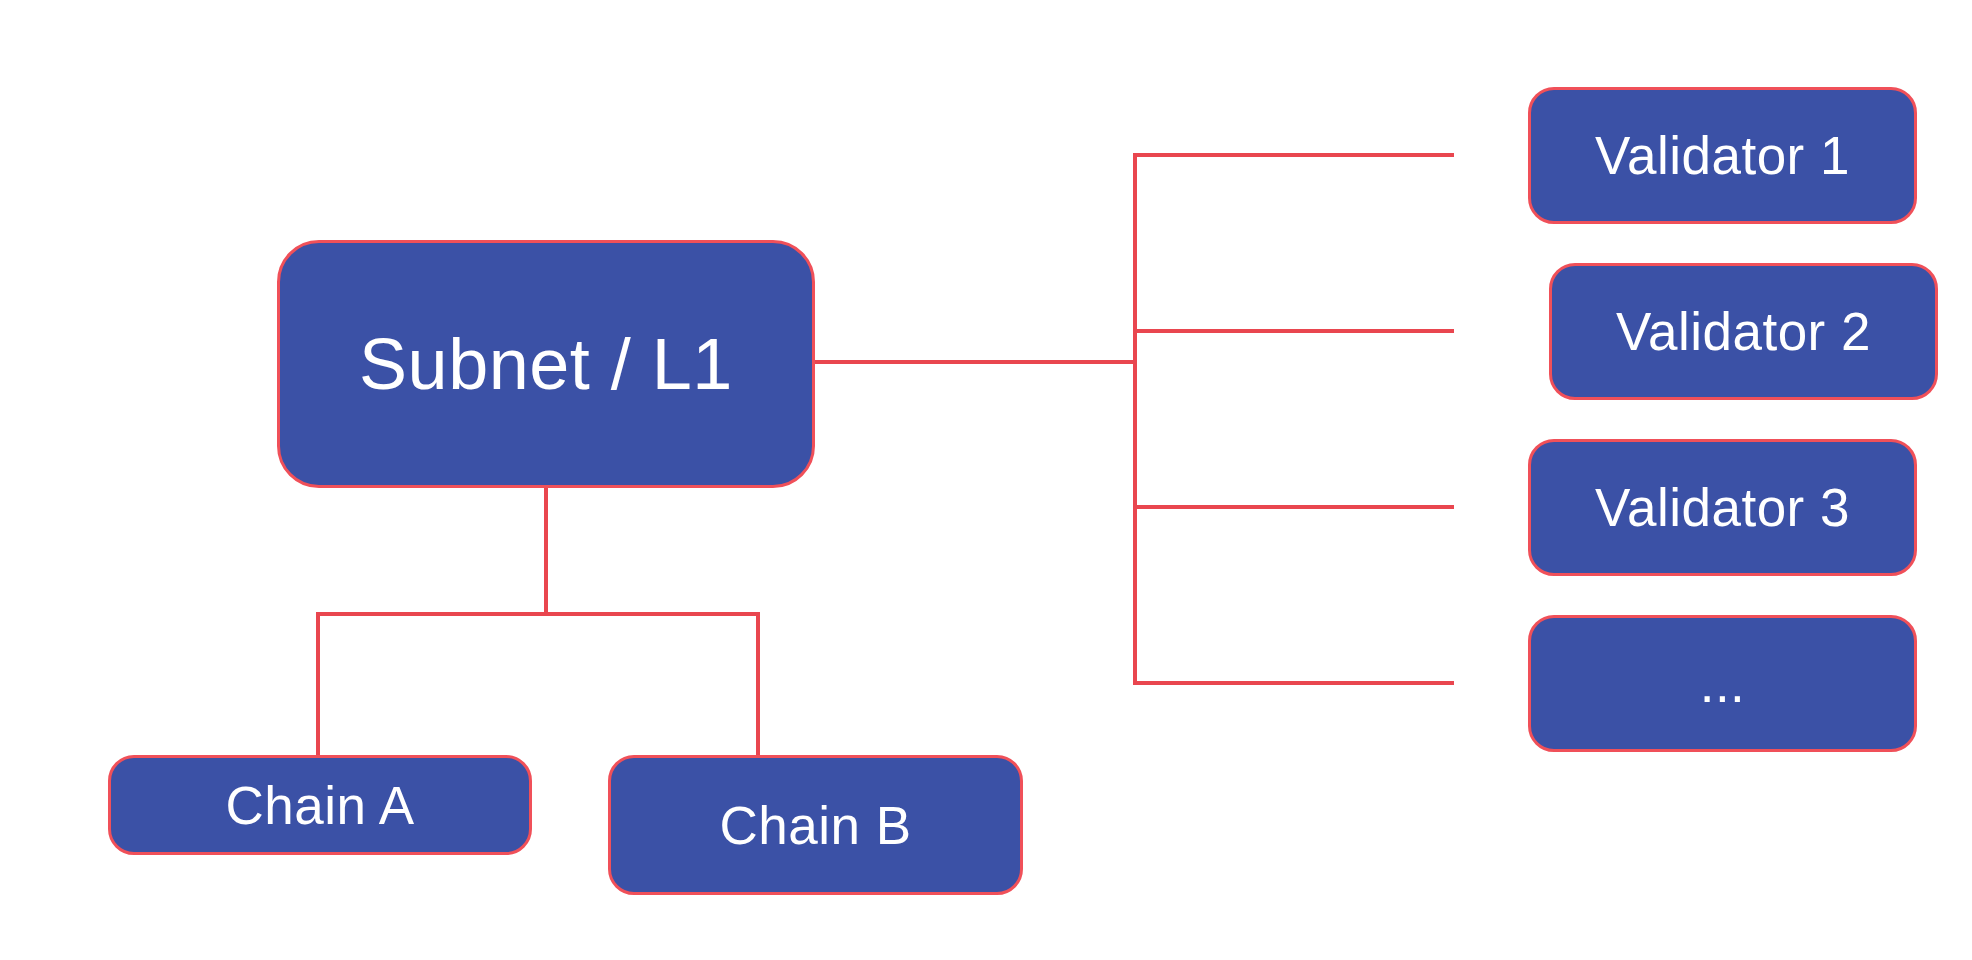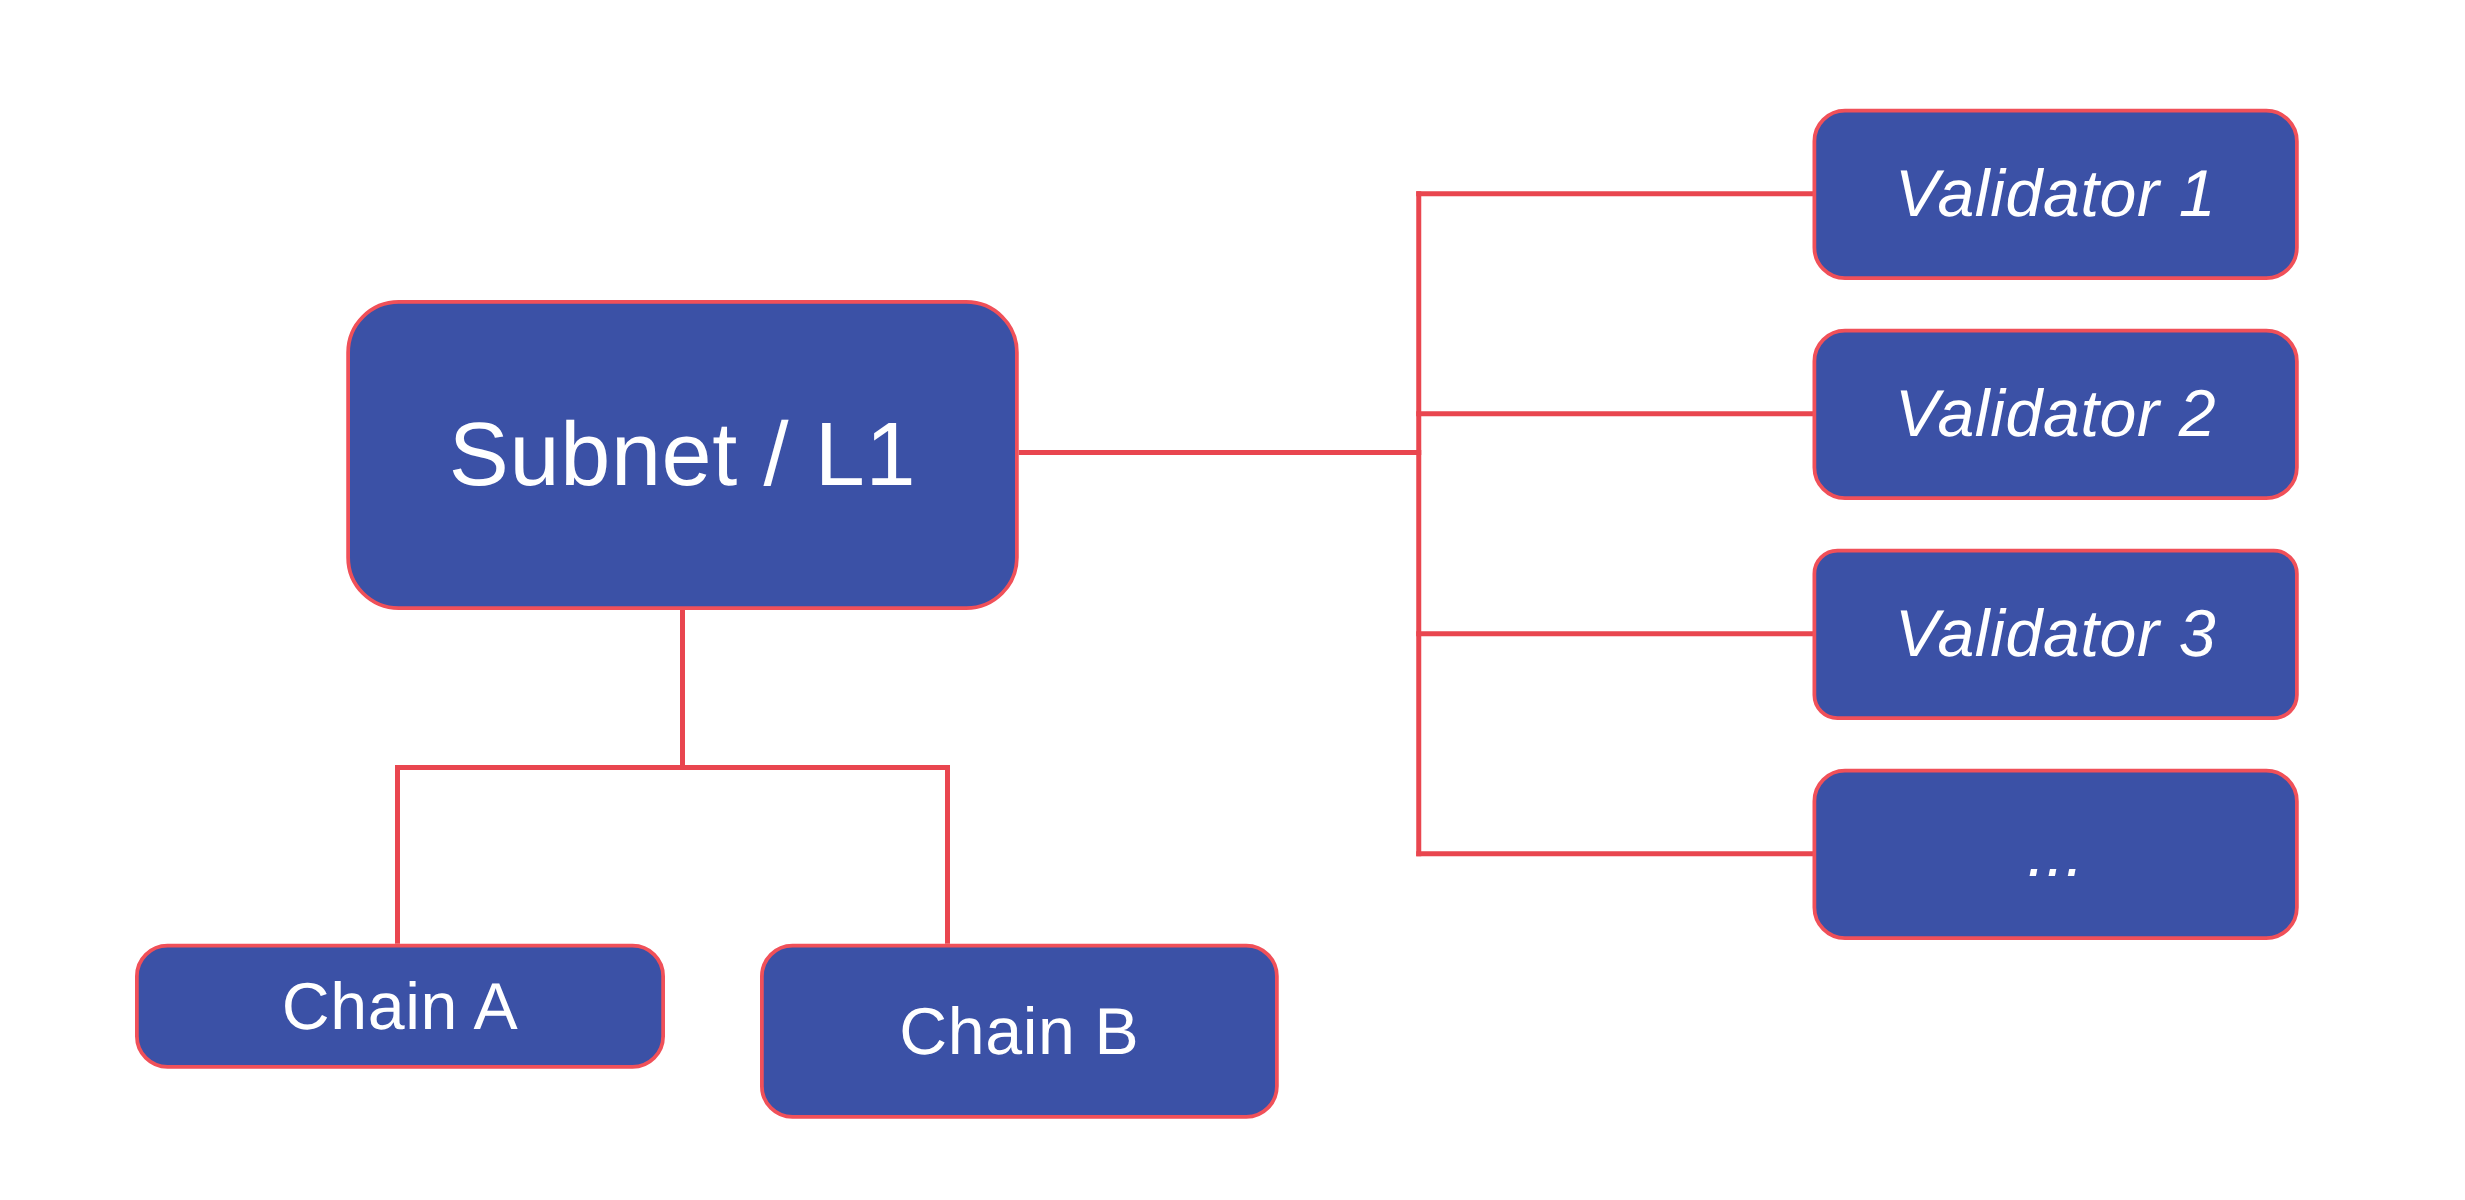--- a/index.html
+++ b/index.html
@@ -38,24 +38,24 @@
     left: 277px; top: 240px; width: 538px; height: 248px;
     border-radius: 42px;
     font-size: 72px;
   }
   .node-small {
     border-radius: 26px;
     font-size: 53px;
   }
   .node-chain-a   { left: 108px;  top: 755px; width: 424px; height: 100px; }
   .node-chain-b   { left: 608px;  top: 755px; width: 415px; height: 140px; }
-  .node-validator { left: 1450px; width: 389px; height: 137px; font-style: italic; }
+  .node-validator { left: 1528px; width: 389px; height: 137px; }
   .node-v1    { top: 87px;  }
-  .node-v2    { top: 263px; }
-  .node-v3    { top: 439px; border-radius: 20px; }
+  .node-v2    { top: 263px; margin-left: 21px; }
+  .node-v3    { top: 439px; }
   .node-vmore { top: 615px; }
 
   .connector {
     position: absolute;
     background: var(--connector);
   }
   
   .c-subnet-right { left: 815px;  top: 360px; width: 322px; height: 4px; }
   
   .c-trunk        { left: 1133px; top: 153px; width: 4px;   height: 532px; }

